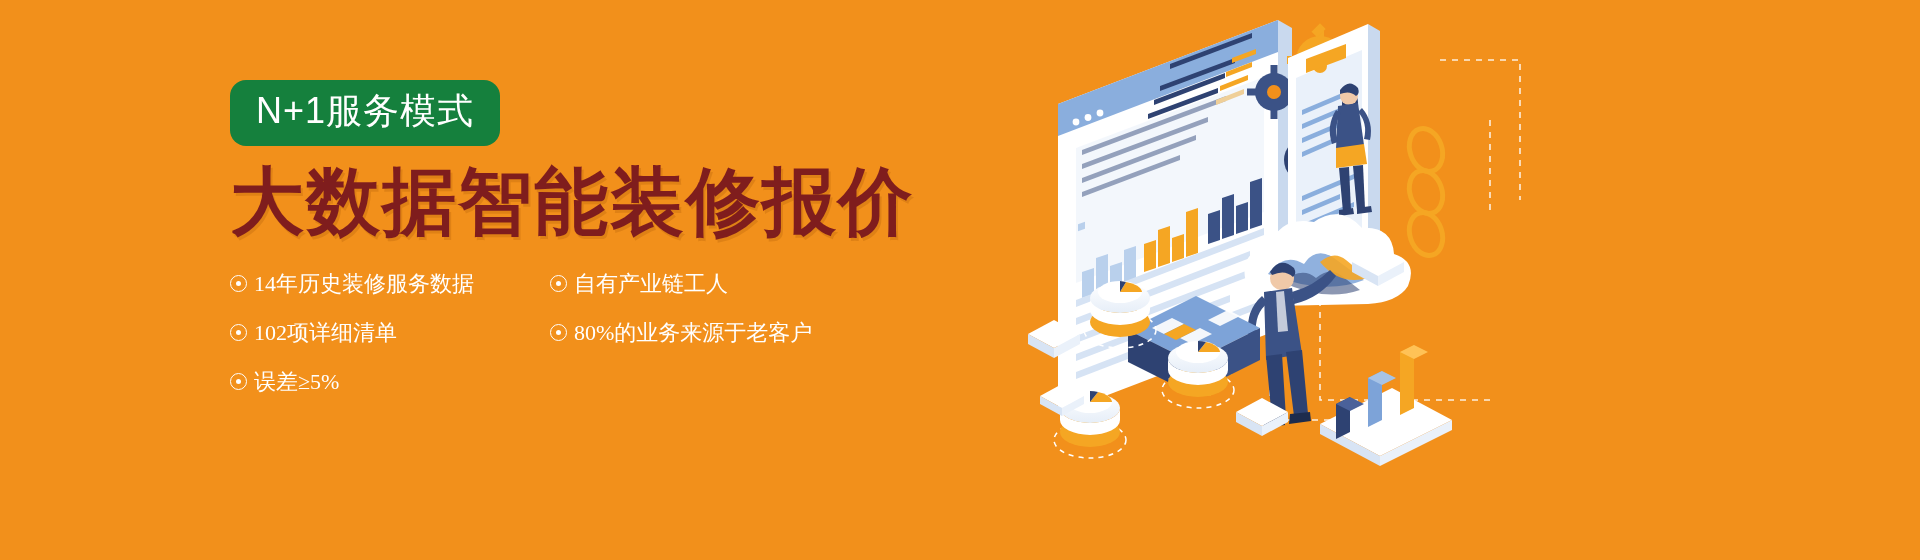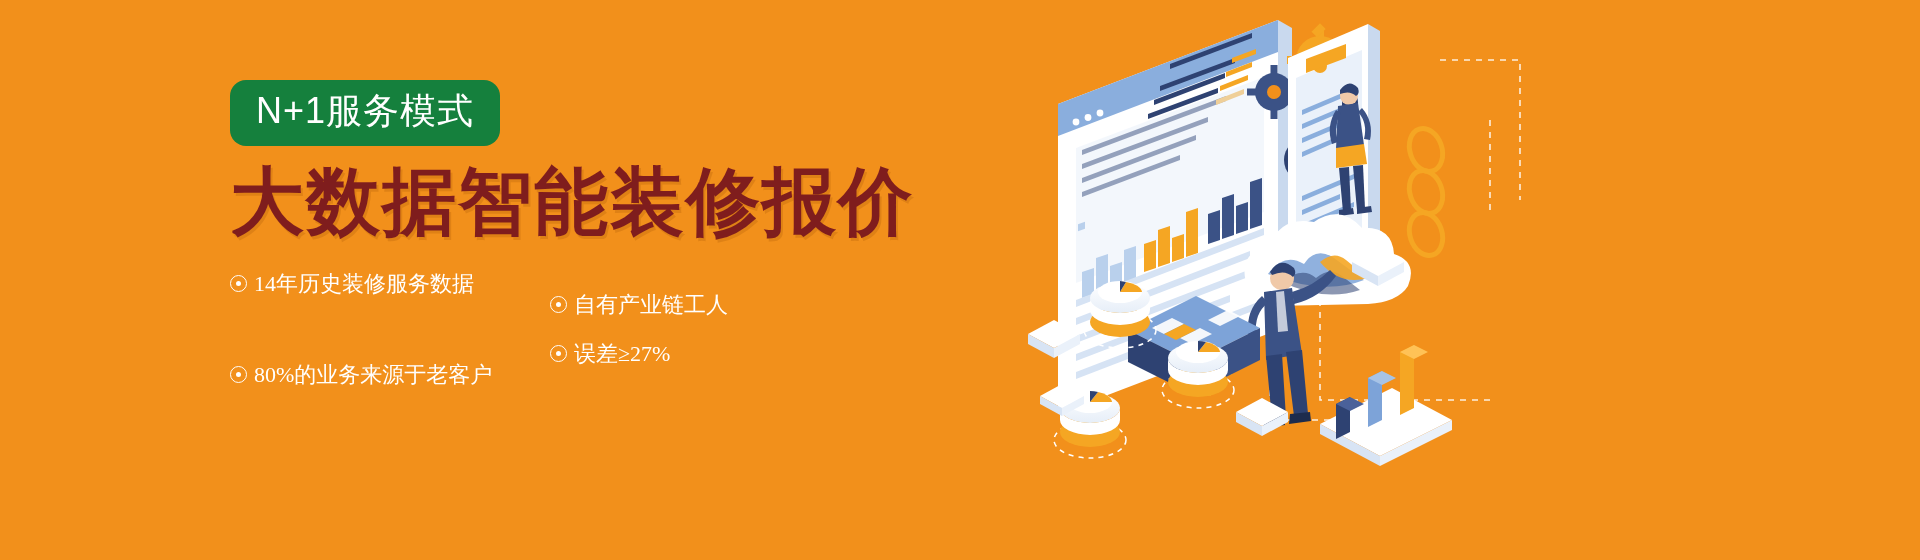--- a/index.html
+++ b/index.html
@@ -64,21 +64,21 @@
     margin-right:7px;
     vertical-align:-1px;
   }
   .bullet .dot::after{
     content:"";position:absolute;
     left:50%;top:50%;
     width:5px;height:5px;margin:-2.5px 0 0 -2.5px;
     background:#ffffff;border-radius:50%;
   }
   .col-a{width:320px;}
-  .col-b{width:320px;margin-top:21px;}
+  .col-b{width:320px;}
 
   
   .art{position:absolute;left:1020px;top:0;width:900px;height:560px;}
   .art svg{display:block;}
 </style>
 </head>
 <body>
 
 <div class="banner">
 
@@ -88,25 +88,28 @@
 
     <div class="headline">大数据智能装修报价</div>
 
     <div class="bullets">
       <div class="bullet col-a">
         <span class="dot"></span><span>14年历史装修服务数据</span>
       </div>
       <div class="bullet col-b">
         <span class="dot"></span><span>自有产业链工人</span>
       </div>
+      <div class="bullet col-a">
+        <span class="dot"></span><span>102项详细清单</span>
+      </div>
       <div class="bullet col-b">
         <span class="dot"></span><span>80%的业务来源于老客户</span>
       </div>
       <div class="bullet col-a">
-        <span class="dot"></span><span>误差≥27%</span>
+        <span class="dot"></span><span>误差≥5%</span>
       </div>
     </div>
   </div>
 
   <div class="art">
     <svg width="900" height="560" viewBox="0 0 900 560" xmlns="http://www.w3.org/2000/svg">
       <defs>
         <linearGradient id="gWhite" x1="0" y1="0" x2="0" y2="1">
           <stop offset="0" stop-color="#ffffff"></stop>
             <stop offset="1" stop-color="#e6eef8"></stop>

